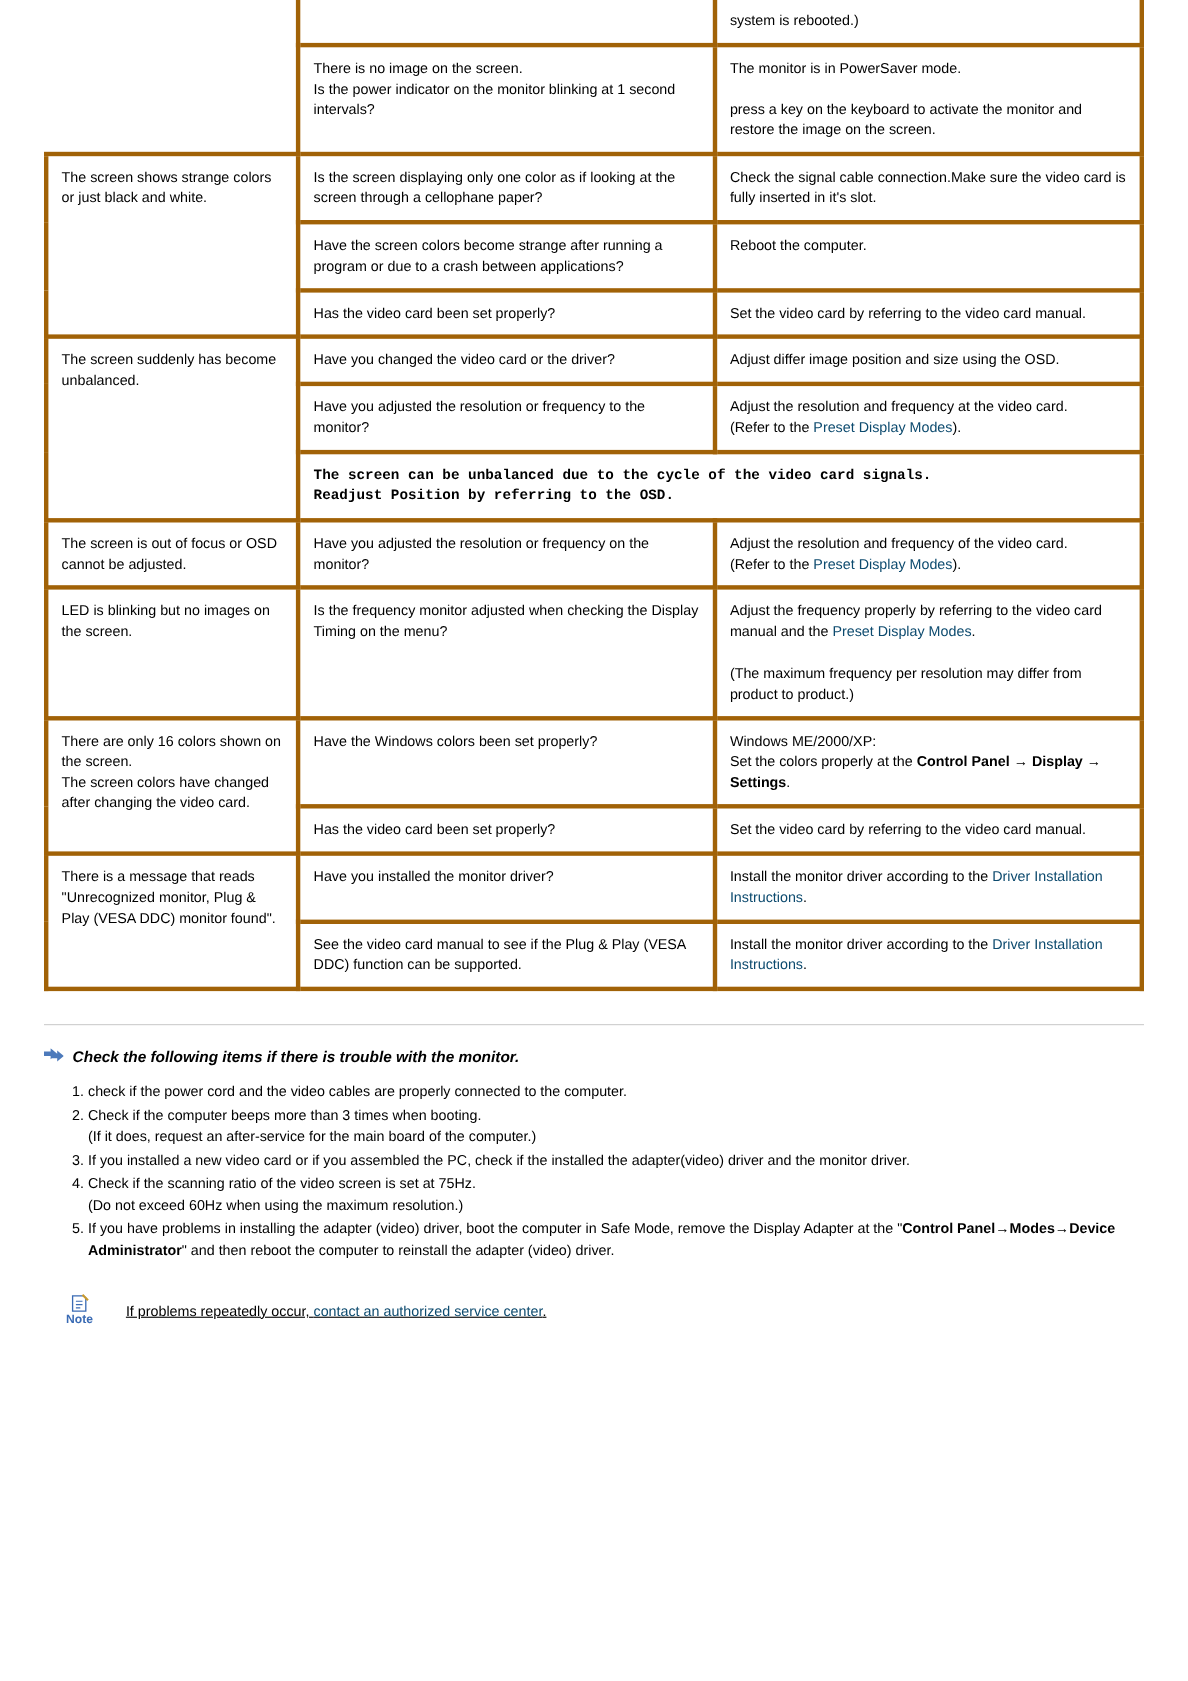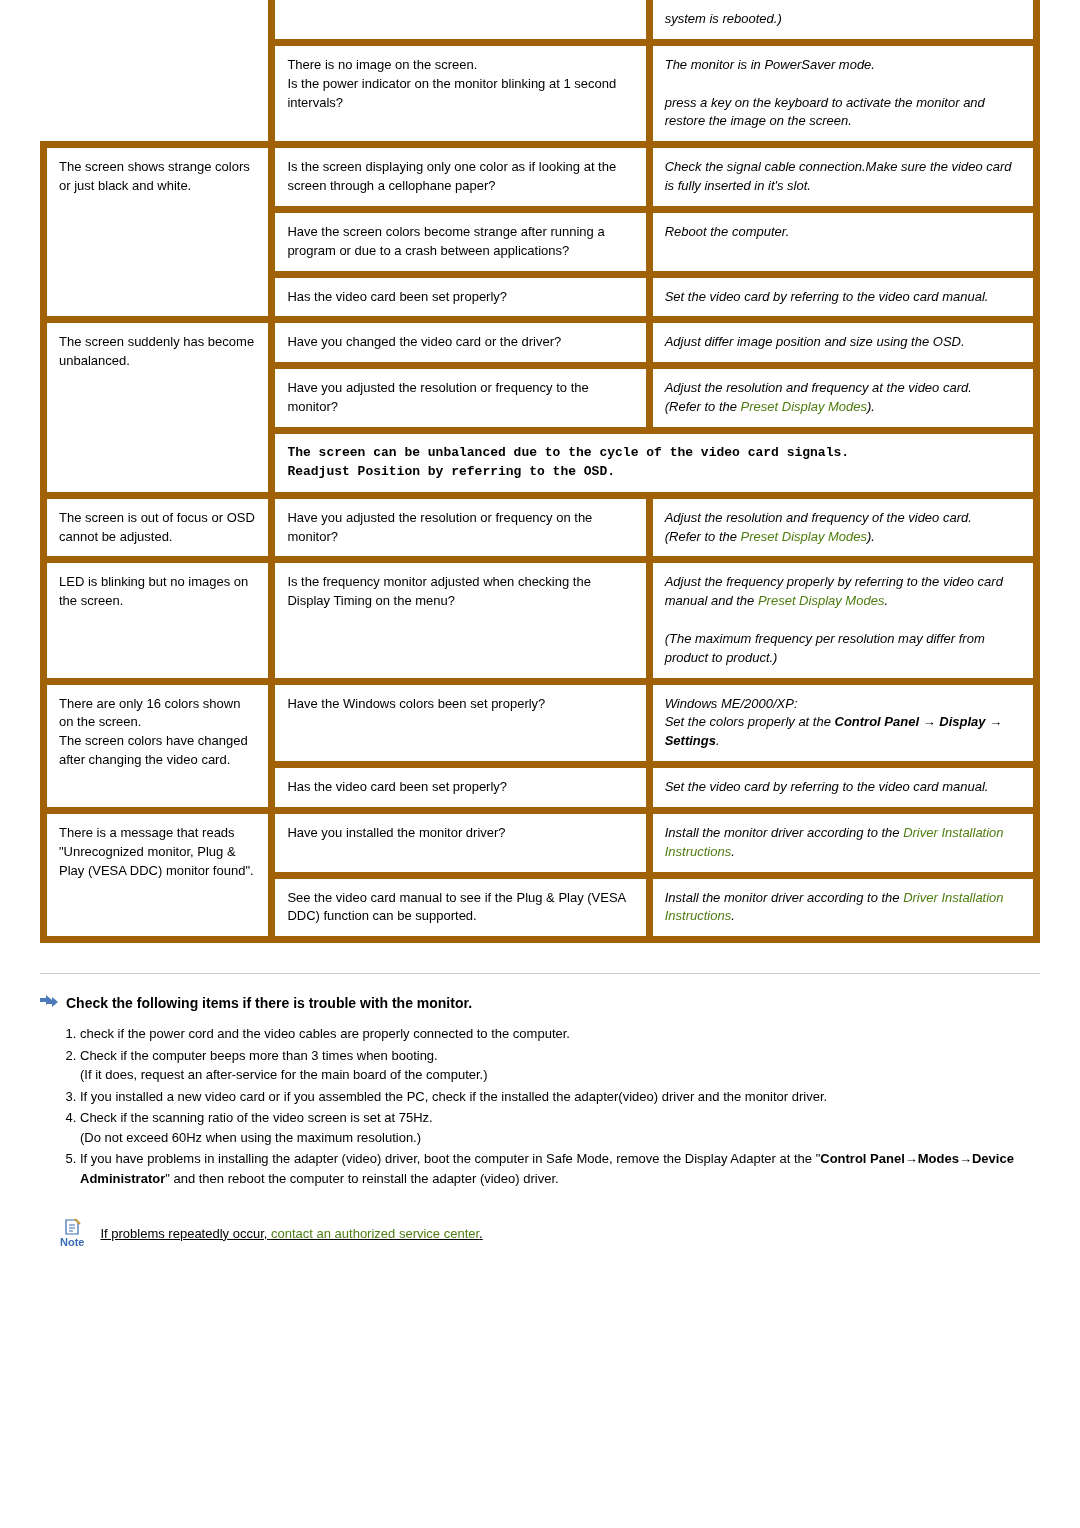--- a/index.html
+++ b/index.html
@@ -14,51 +14,51 @@
   .container { padding: 0 40px 40px 40px; }
   table.trouble {
     width: 100%;
     border-collapse: collapse;
     border: 1px solid #bbb;
     border-top: none;
     border-left: none;
     border-right: none;
   }
   table.trouble td {
-    border: 7px solid #a16207;
+    border: 4px solid #a16207;
     padding: 10px 12px;
     vertical-align: top;
     line-height: 1.45;
   }
   table.trouble td.symptom {
     font-weight: normal;
     width: 23%;
   }
   table.trouble td.check {
     width: 38%;
   }
   table.trouble td.remedy {
     width: 39%;
-    font-style: italic;
   }
   table.trouble td.fullrow {
     font-weight: bold;
     font-family: Liberation Mono, monospace;
   }
-  .link-text { color: #4d7c0f; }
+  .link-text { color: #0c4a6e; }
   hr.section-div {
     border: none;
     border-top: 1px solid #ccc;
     margin: 30px 0 20px 0;
   }
   .section-heading {
     display: flex;
-    align-items: center;
+    align-items: flex-start;
     gap: 8px;
     margin-bottom: 12px;
+    font-style: italic;
   }
   .heading-icon {
     color: #3a6bb4;
     font-size: 18px;
     font-weight: bold;
     line-height: 1;
   }
   .heading-text {
     font-weight: bold;
     font-size: 14px;
@@ -66,21 +66,21 @@
   ol.checklist {
     padding-left: 40px;
     line-height: 1.5;
   }
   ol.checklist li {
     margin-bottom: 2px;
   }
   .note-row {
     display: flex;
     align-items: center;
-    gap: 16px;
+    gap: 30px;
     margin-top: 30px;
     padding-left: 20px;
   }
   .note-badge {
     display: flex;
     flex-direction: column;
     align-items: center;
     font-size: 11px;
     color: #3a6bb4;
     font-weight: bold;

